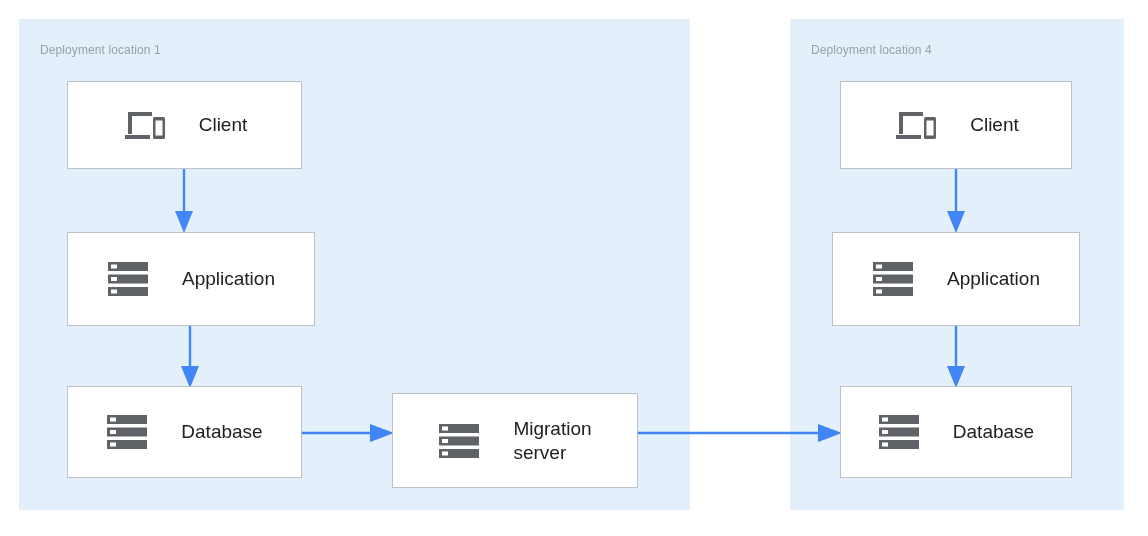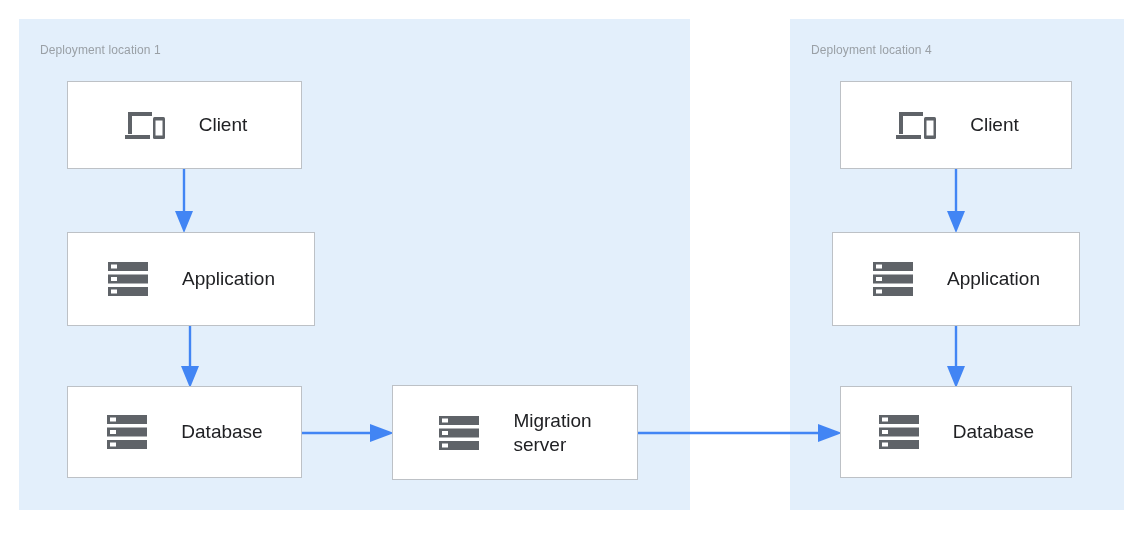--- a/index.html
+++ b/index.html
@@ -60,21 +60,21 @@
     line-height: 24px;
     color: #202124;
     white-space: pre-line;
     text-align: left;
   }
 
   
   #node-client-1 { left: 67px;  top: 81px;  width: 235px; height: 88px; }
   #node-app-1    { left: 67px;  top: 232px; width: 248px; height: 94px; }
   #node-db-1     { left: 67px;  top: 386px; width: 235px; height: 92px; }
-  #node-migration{ left: 392px; top: 385px; width: 246px; height: 95px; }
+  #node-migration{ left: 392px; top: 393px; width: 246px; height: 95px; }
   #node-client-2 { left: 840px; top: 81px;  width: 232px; height: 88px; }
   #node-app-2    { left: 832px; top: 232px; width: 248px; height: 94px; }
   #node-db-2     { left: 840px; top: 386px; width: 232px; height: 92px; }
 
   
   .icon {
     flex: 0 0 auto;
     display: block;
     color: #5F6368;
   }

